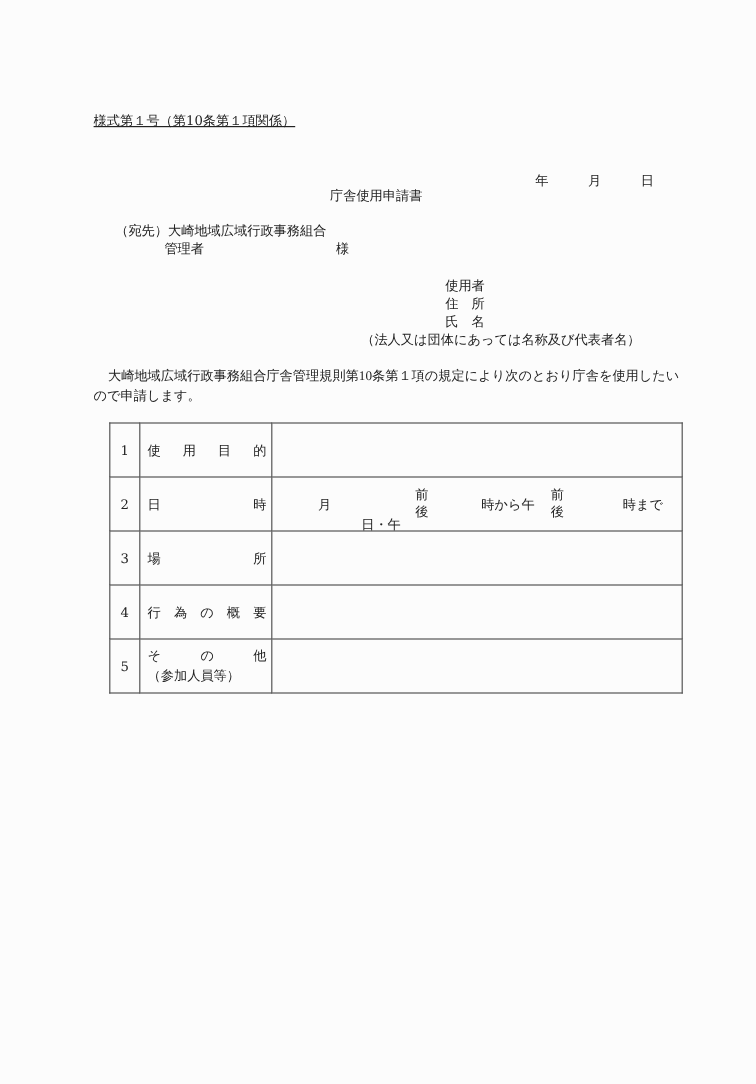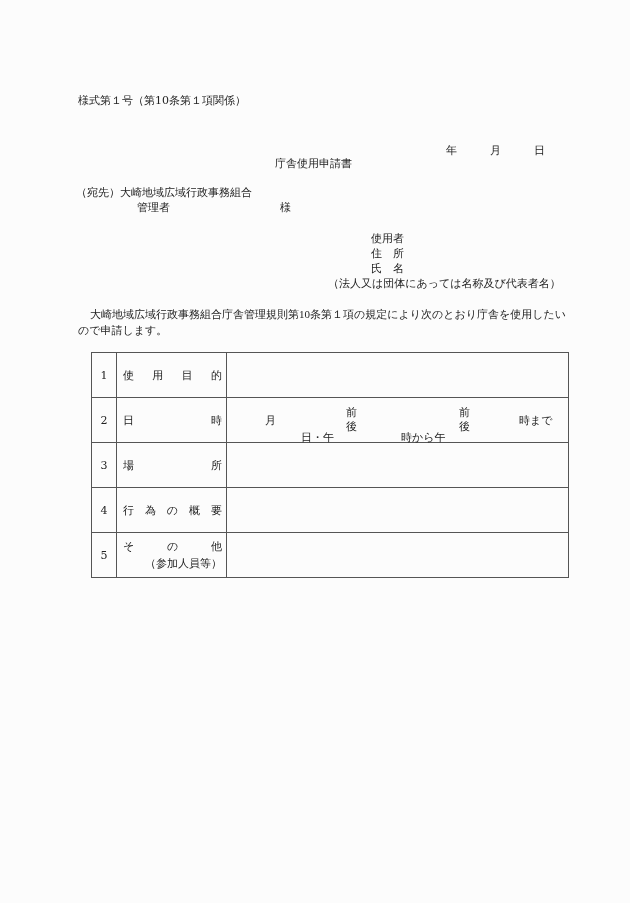--- a/index.html
+++ b/index.html
@@ -1,43 +1,43 @@
 <!DOCTYPE html>
 <html><head>
 <meta charset="utf-8">
 <style>
   html, body { margin:0; padding:0; }
   body {
     width:630px; height:903px; background:#fcfcfc; position:relative; overflow:hidden;
     font-family: "DejaVu Serif", "Liberation Serif", serif; color:#222; font-size:11px;
   }
   .abs { position:absolute; white-space:nowrap; line-height:14px; }
-  .form-no { left:78px; top:94px; }
+  .form-no { left:78px; top:94px;text-decoration:underline; }
   .title { left:275px; top:125px;margin-top:32px; }
   .date { left:446px; top:144px; }
   .date span { display:inline-block; }
-  .addr1 { left:76px; top:186px; }
+  .addr1 { left:96px; top:186px; }
   .addr2 { left:137px; top:201px; }
   .sama { left:280px; top:201px; }
   .app { left:371px; }
   .app1 { top:232px; }
   .app2 { top:247px; }
   .app3 { top:262px; }
-  .app-note { left:328px; top:277px; }
+  .app-note { left:301px; top:277px; }
   .body-text { left:78px; top:306px; width:490px; white-space:normal; line-height:16px; text-indent:12px;font-family:Liberation Serif, serif; }
 
   table.form {
     position:absolute; left:91px; top:352px; border-collapse:collapse;
     width:478px; table-layout:fixed;
   }
   table.form td { border:1px solid #555; height:44px; padding:0; vertical-align:middle; }
   td.num { width:24px; text-align:center; }
   td.label { width:99px; padding:0 4px 0 6px !important; }
   td.label .lbl { display:flex; justify-content:space-between; }
-  td.label .sub { text-align:right; margin-top:2px; }
+  td.label .sub { text-align:left; margin-top:2px; }
   td.value { }
   .dt { position:relative; height:44px; }
   .dt span { position:absolute; }
   .stack { line-height:13px; }
 </style>
 </head>
 <body>
 
 <div class="abs form-no">様式第１号（第10条第１項関係）</div>
 <div class="abs title">庁舎使用申請書</div>
@@ -84,21 +84,21 @@
         <span>日</span>
         <span>時</span>
       </div>
     </td>
     <td class="value">
       <div class="dt">
         <span style="left:38px;top:15px">月</span>
         <span style="left:74px;top:32px">日・午</span>
         <span class="stack" style="left:119px;top:8px">前</span>
         <span class="stack" style="left:119px;top:22px">後</span>
-        <span style="left:174px;top:32px">時から午</span>
+        <span style="left:174px;top:15px">時から午</span>
         <span class="stack" style="left:232px;top:8px">前</span>
         <span class="stack" style="left:232px;top:22px">後</span>
         <span style="left:292px;top:15px">時まで</span>
       </div>
     </td>
   </tr>
   <tr>
     <td class="num">3</td>
     <td class="label">
       <div class="lbl">

